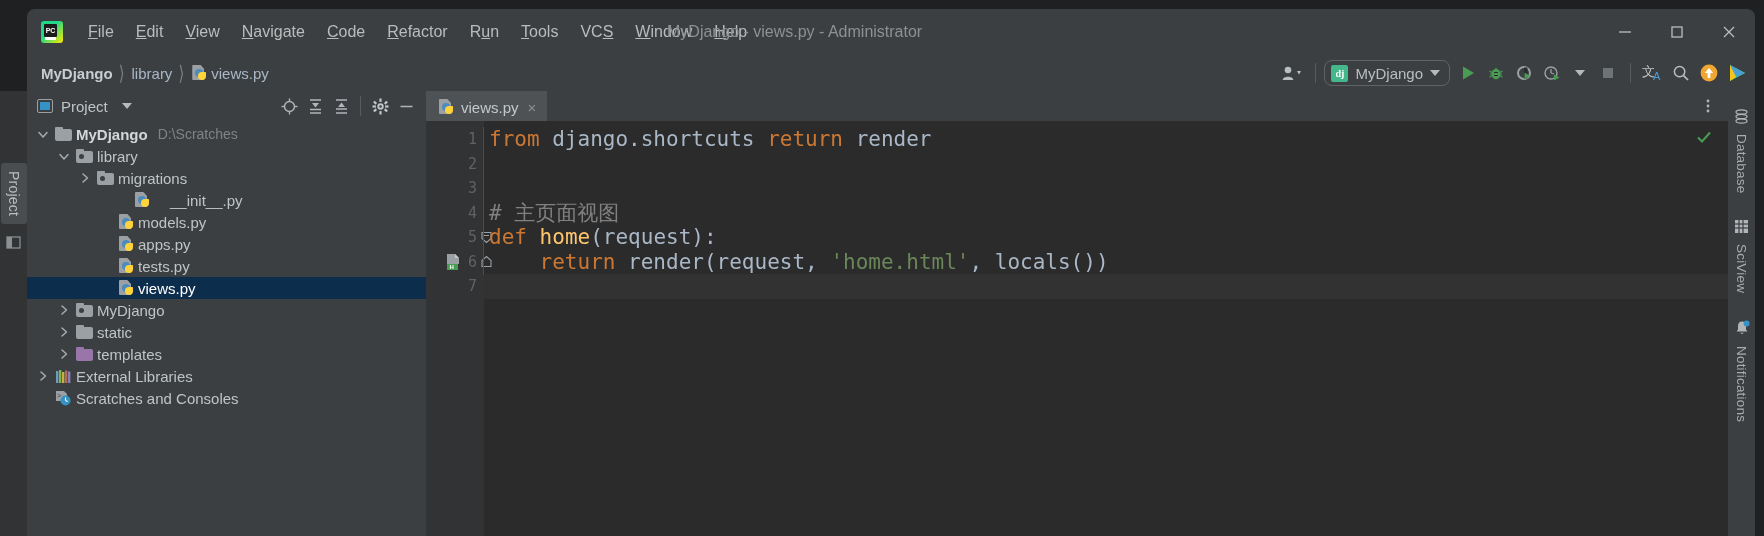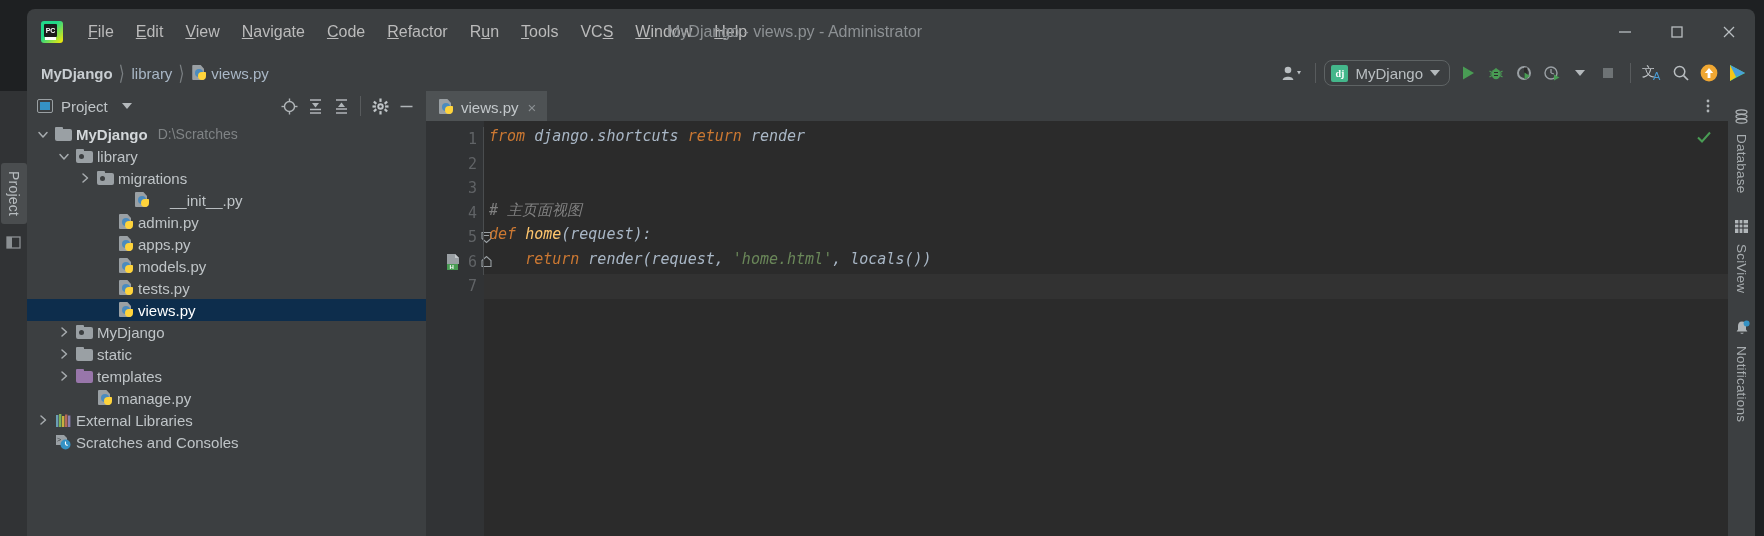--- a/index.html
+++ b/index.html
@@ -218,23 +218,23 @@
     width: 13px; height: 13px; display: flex; align-items: center; justify-content: center;
   }
   .htmlmark {
     position: absolute; left: 20px; top: 50%; transform: translateY(-50%);
     width: 15px; height: 16px;
   }
   .code-col {
     flex: 1 1 auto; position: relative; padding-top: 6px; overflow: hidden;
   }
   .cline {
-    height: 24.5px; display: flex; 
+    height: 24.5px; display: flex; align-items: center;
     padding-left: 5px; white-space: pre;
-    font-family: "DejaVu Sans Mono", monospace; font-size: 15px; font-style: italic;
+    font-family: "DejaVu Sans Mono", monospace; font-size: 21px;
   }
   .cline.caret-line { background: #323232; }
   .tok-kw { color: #cc7832; }
   .tok-plain { color: #a9b7c6; }
   .tok-fn { color: #ffc66d; }
   .tok-str { color: #6a8759; }
   .tok-comment { color: #808080; }
   .check-mark {
     position: absolute; right: 16px; top: 8px;
   }
@@ -535,47 +535,38 @@
             </span>
             <span class="nlabel">__init__.py</span>
           </div>
           <div class="node" style="padding-left: 71px;">
             <span class="arrow"></span>
             <span class="icon-py">
               <span class="page"></span>
               <span class="b1"></span>
               <span class="b2"></span>
             </span>
-            <span class="nlabel">admin.py</span>
+            <span class="nlabel">models.py</span>
           </div>
           <div class="node" style="padding-left: 71px;">
             <span class="arrow"></span>
             <span class="icon-py">
               <span class="page"></span>
               <span class="b1"></span>
               <span class="b2"></span>
             </span>
             <span class="nlabel">apps.py</span>
           </div>
           <div class="node" style="padding-left: 71px;">
             <span class="arrow"></span>
             <span class="icon-py">
               <span class="page"></span>
               <span class="b1"></span>
               <span class="b2"></span>
             </span>
-            <span class="nlabel">models.py</span>
-          </div>
-          <div class="node" style="padding-left: 71px;">
-            <span class="arrow"></span>
-            <span class="icon-py">
-              <span class="page"></span>
-              <span class="b1"></span>
-              <span class="b2"></span>
-            </span>
             <span class="nlabel">tests.py</span>
           </div>
           <div class="node selected" style="padding-left: 71px;">
             <span class="arrow"></span>
             <span class="icon-py">
               <span class="page"></span>
               <span class="b1"></span>
               <span class="b2"></span>
             </span>
             <span class="nlabel">views.py</span>
@@ -609,29 +600,20 @@
             <span class="arrow">
               <svg width="12" height="12" viewBox="0 0 12 12">
                 <path d="M4 2 L8.5 6 L4 10" fill="none" stroke="#a7acaf" stroke-width="1.5" stroke-linecap="round" stroke-linejoin="round"></path>
               </svg>
             </span>
             <span class="icon-folder purple">
               <span class="tab"></span>
               <span class="f"></span>
             </span>
             <span class="nlabel">templates</span>
-          </div>
-          <div class="node" style="padding-left: 50px;">
-            <span class="arrow"></span>
-            <span class="icon-py">
-              <span class="page"></span>
-              <span class="b1"></span>
-              <span class="b2"></span>
-            </span>
-            <span class="nlabel">manage.py</span>
           </div>
           <div class="node" style="padding-left: 8px; text-align: center;">
             <span class="arrow">
               <svg width="12" height="12" viewBox="0 0 12 12">
                 <path d="M4 2 L8.5 6 L4 10" fill="none" stroke="#a7acaf" stroke-width="1.5" stroke-linecap="round" stroke-linejoin="round"></path>
               </svg>
             </span>
             <span style="flex: 0 0 17px; display: flex;">
               <svg width="17" height="15" viewBox="0 0 17 15">
                 <rect x="1" y="2" width="2.4" height="12" fill="#6a9fb5"></rect>

